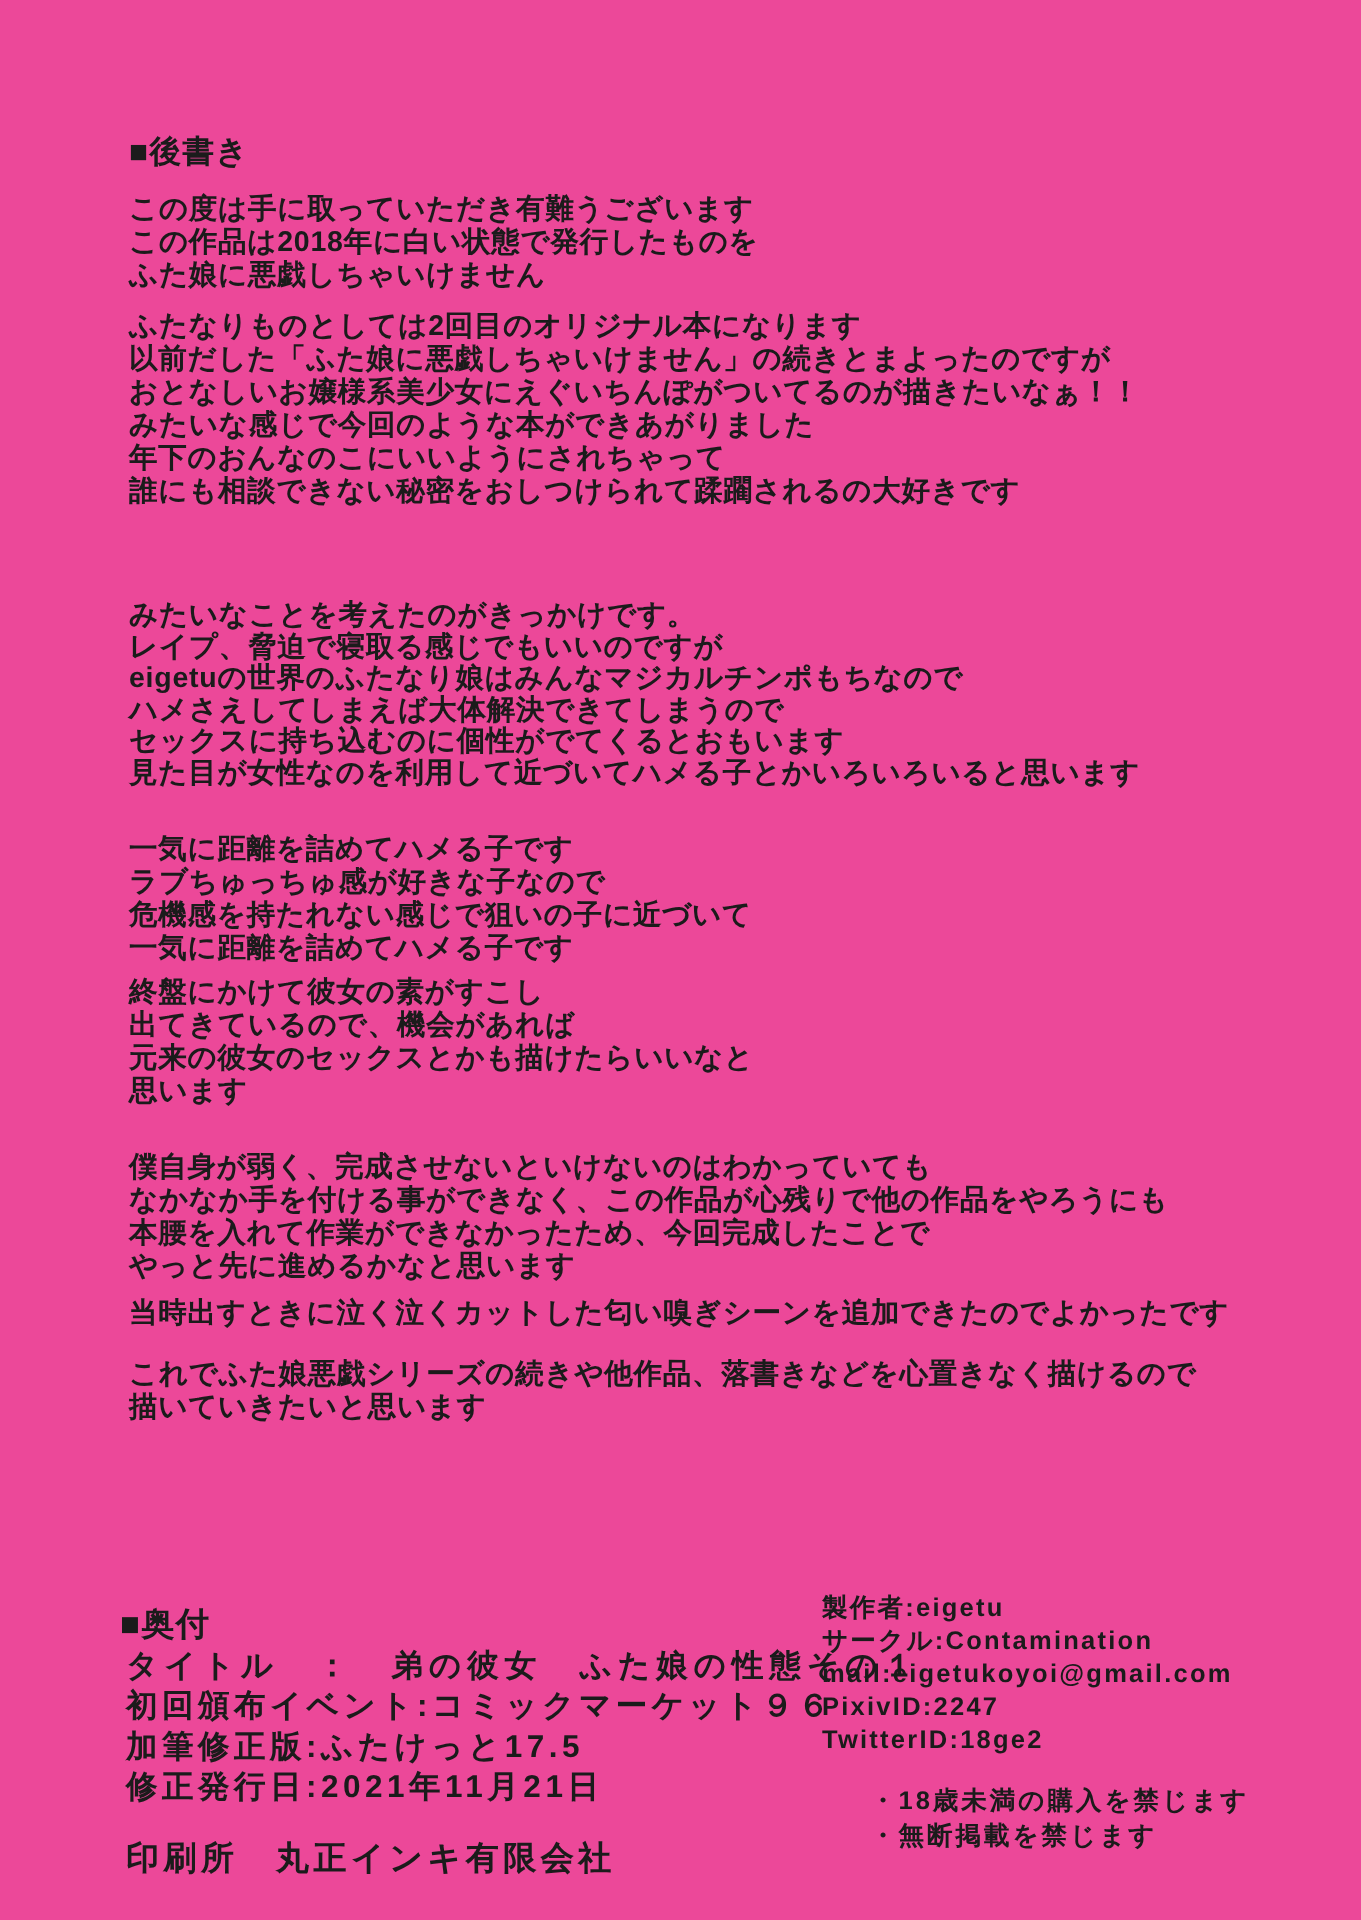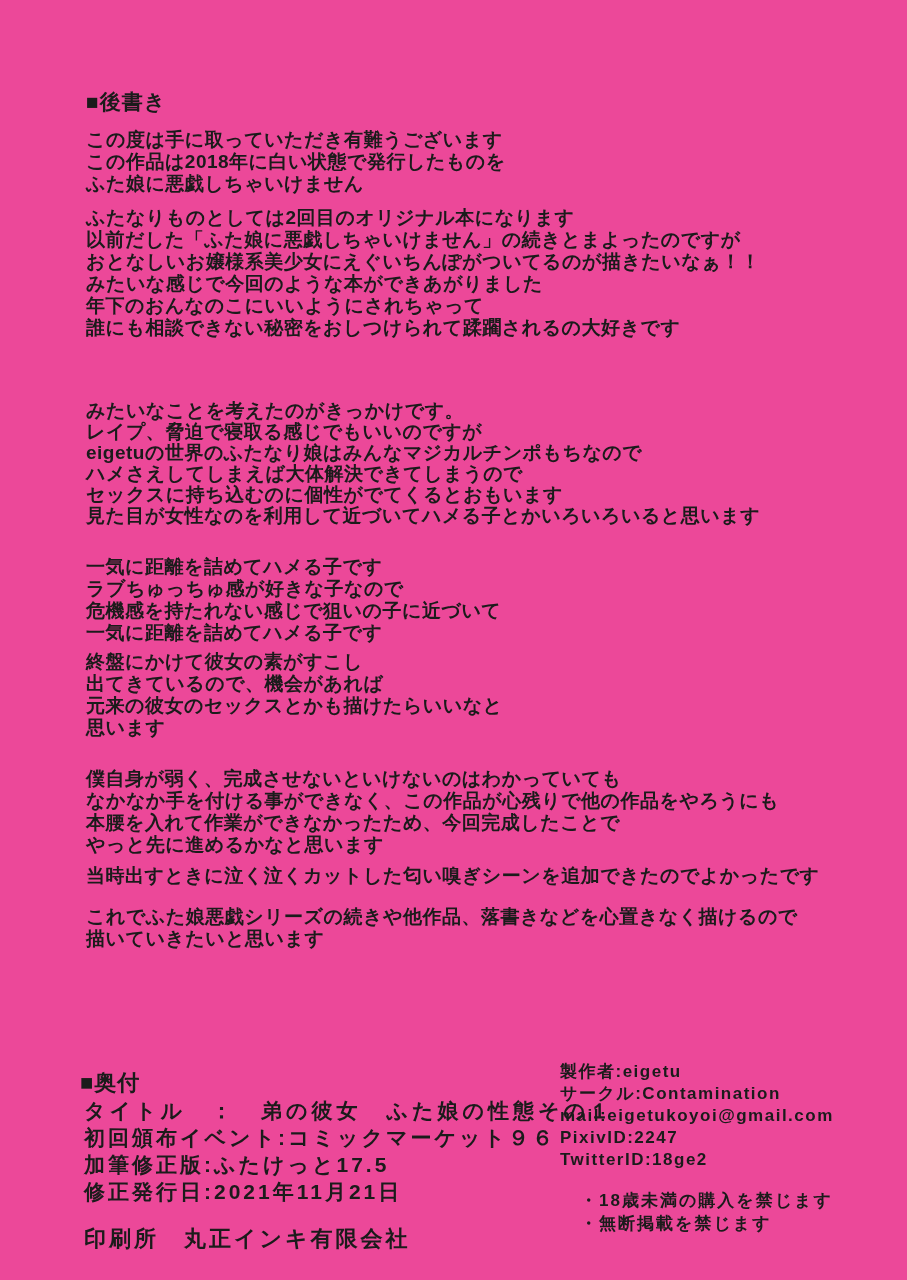--- a/index.html
+++ b/index.html
@@ -39,21 +39,21 @@
     line-height:27px;
     letter-spacing:3px;
   }
   .colo-title{letter-spacing:4px;}
   .printer{
     left:84px;
     font-size:22px;
     letter-spacing:3px;
   }
   .credits{
-    left:560px;
+    left:548px;
     font-size:17px;
     line-height:22px;
     letter-spacing:1.5px;
   }
   .notices{
     left:580px;
     font-size:17px;
     line-height:23px;
     letter-spacing:2px;
   }

